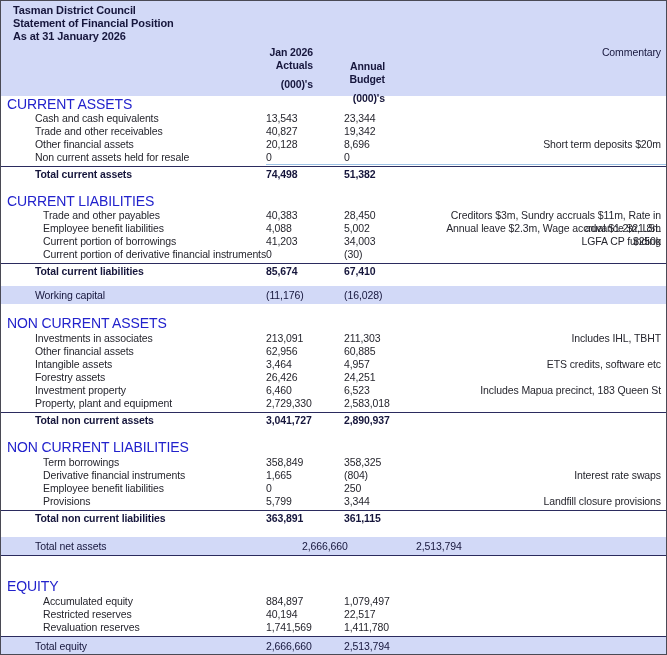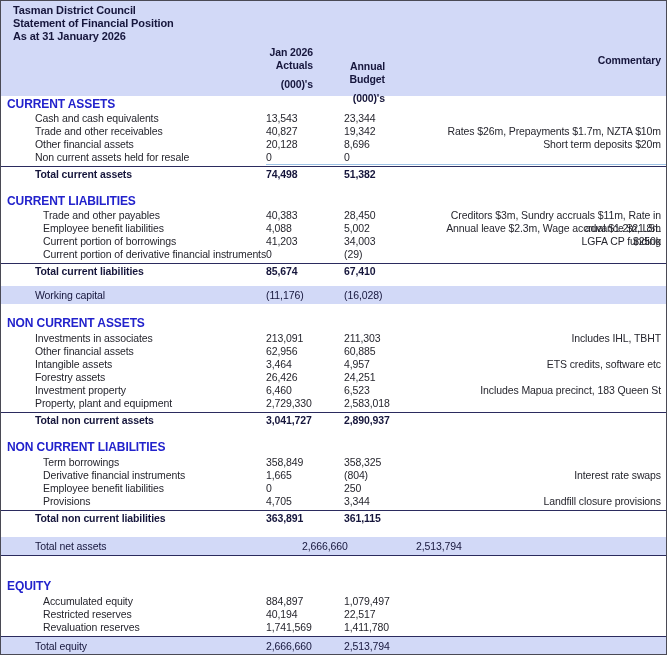--- a/index.html
+++ b/index.html
@@ -11,28 +11,28 @@
   }
   
   .header { position:relative; height:95px; background:#d2d9f7; }
   .title-block { padding:3px 0 0 12px; }
   .title-line { height:13px; line-height:13px; font-weight:bold; color:#16163c; font-size:11px; }
   .colhead { position:absolute; top:45px; text-align:right; font-weight:bold; color:#16163c; }
   .colhead div { height:13px; line-height:13px; }
   .colhead .units { margin-top:6px; }
   .colhead-actuals { left:237px; width:75px; }
   .colhead-budget  { left:315px; width:69px;margin-top:14px; }
-  .colhead-commentary { position:absolute; top:53px; right:5px; font-weight:bold; color:#16163c; height:13px; line-height:13px; }
+  .colhead-commentary { position:absolute; top:45px; right:5px; font-weight:normal; color:#16163c; height:13px; line-height:13px; }
   
   .row { display:grid; grid-template-columns:237px 78px 72px 1fr; height:13px; line-height:13px; box-sizing:border-box;padding-left:28px; }
   .c-label { padding-left:6px; overflow:hidden; white-space:nowrap; }
   .indent .c-label { padding-left:14px; }
   .c-num { text-align:left; padding-right:3px; }
   .c-com { text-align:right; padding-right:5px; }
-  .sec-heading { height:13px; line-height:13px; padding-left:6px; font-weight:bold; color:#2222cc; font-size:12px; }
+  .sec-heading { height:13px; line-height:13px; padding-left:6px; font-weight:normal; color:#2222cc; font-size:14px; }
   .total { height:15px; line-height:13px; padding-top:1px; border-top:1.2px solid #2b2b5e; font-weight:bold; color:#16163c; }
   .band { height:18px; line-height:19px; background:#d2d9f7; font-weight:normal; color:#16163c; }
   .band .c-label { padding-left:6px; }
   .rule-light .c-num, .rule-light .c-com { border-bottom:1px solid #9dc3e6; }
   
   .mt2 { margin-top:2px; } .mt1 { margin-top:1px; } .mt8 { margin-top:8px; }
   .mt12 { margin-top:12px; } .mt13 { margin-top:13px; } .mt14 { margin-top:14px; } .mt24 { margin-top:24px; }
   .band-bb { border-bottom:1.5px solid #2b2b5e; box-sizing:content-box;gap:36px; }
   .band-bt { border-top:1.2px solid #2b2b5e; line-height:18px; }
 </style>
@@ -65,21 +65,20 @@
     <div class="row">
       <span class="c-label">Cash and cash equivalents</span>
       <span class="c-num">13,543</span>
       <span class="c-num">23,344</span>
       <span class="c-com"></span>
     </div>
     <div class="row">
       <span class="c-label">Trade and other receivables</span>
       <span class="c-num">40,827</span>
       <span class="c-num">19,342</span>
-      <span class="c-com">Rates $26m, Prepayments $1.7m, NZTA $10m</span>
     </div>
     <div class="row">
       <span class="c-label">Other financial assets</span>
       <span class="c-num">20,128</span>
       <span class="c-num">8,696</span>
       <span class="c-com">Short term deposits $20m</span>
     </div>
     <div class="row rule-light">
       <span class="c-label">Non current assets held for resale</span>
       <span class="c-num">0</span>
@@ -110,21 +109,21 @@
     </div>
     <div class="row indent">
       <span class="c-label">Current portion of borrowings</span>
       <span class="c-num">41,203</span>
       <span class="c-num">34,003</span>
       <span class="c-com">LGFA CP funding</span>
     </div>
     <div class="row indent">
       <span class="c-label">Current portion of derivative financial instruments</span>
       <span class="c-num">0</span>
-      <span class="c-num">(29)</span>
+      <span class="c-num">(30)</span>
       <span class="c-com"></span>
     </div>
   </div>
   <div class="row total mt2">
     <span class="c-label">Total current liabilities</span>
     <span class="c-num">85,674</span>
     <span class="c-num">67,410</span>
     <span class="c-com"></span>
   </div>
 
@@ -196,21 +195,21 @@
       <span class="c-com">Interest rate swaps</span>
     </div>
     <div class="row indent">
       <span class="c-label">Employee benefit  liabilities</span>
       <span class="c-num">0</span>
       <span class="c-num">250</span>
       <span class="c-com"></span>
     </div>
     <div class="row indent">
       <span class="c-label">Provisions</span>
-      <span class="c-num">4,705</span>
+      <span class="c-num">5,799</span>
       <span class="c-num">3,344</span>
       <span class="c-com">Landfill closure provisions</span>
     </div>
   </div>
   <div class="row total mt2">
     <span class="c-label">Total non current liabilities</span>
     <span class="c-num">363,891</span>
     <span class="c-num">361,115</span>
     <span class="c-com"></span>
   </div>

